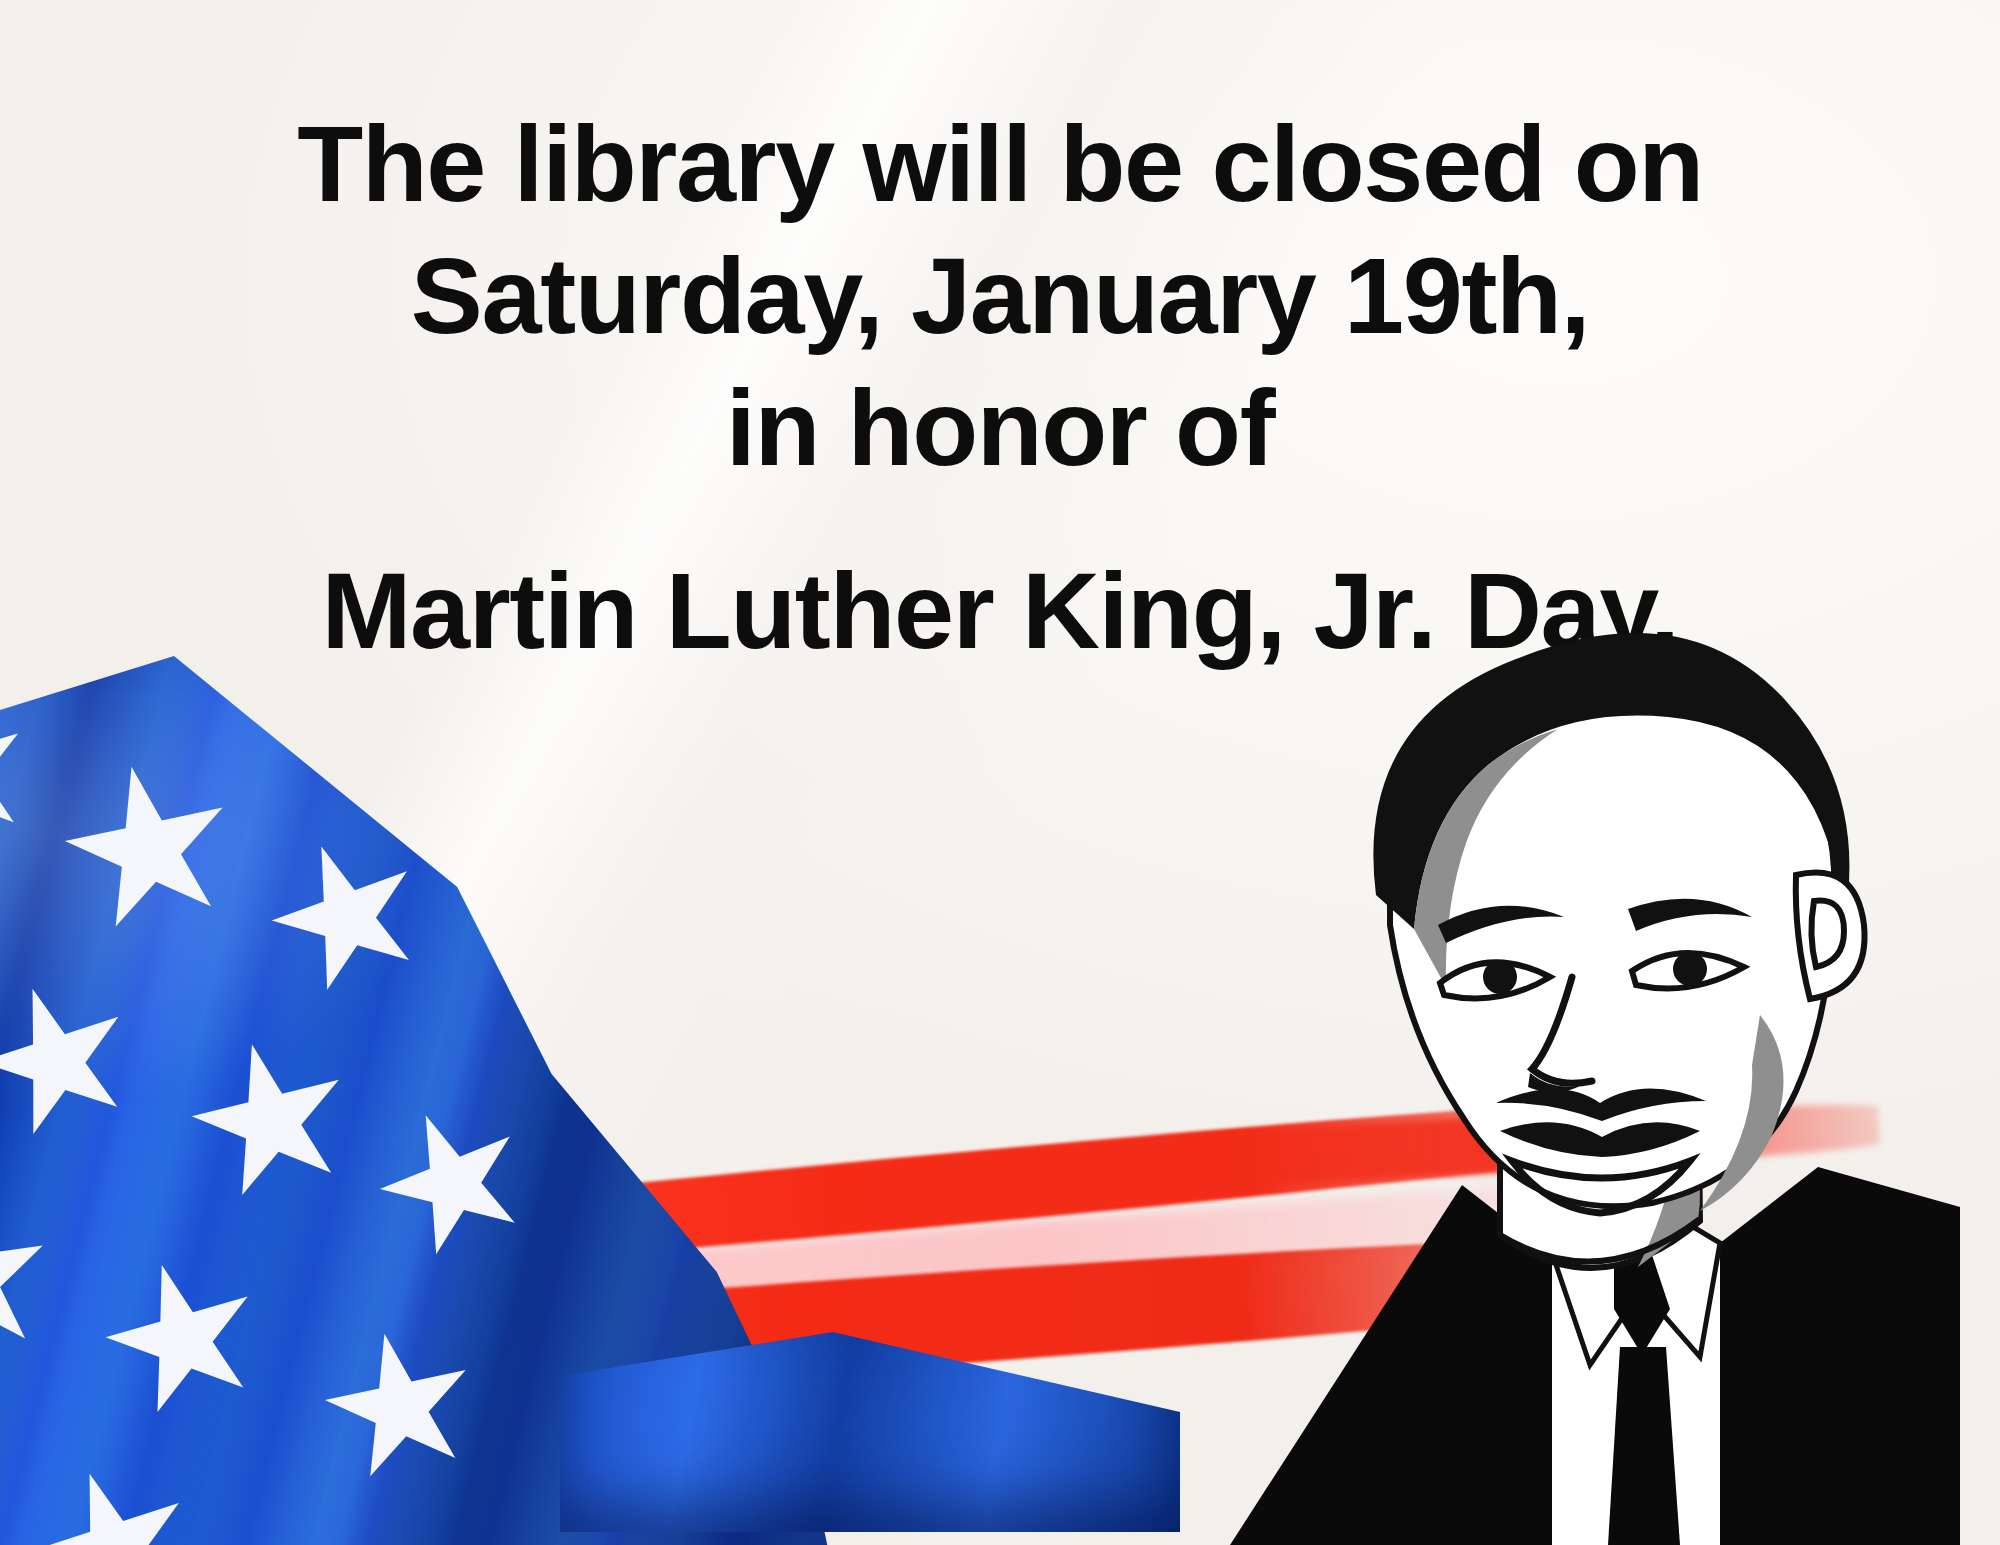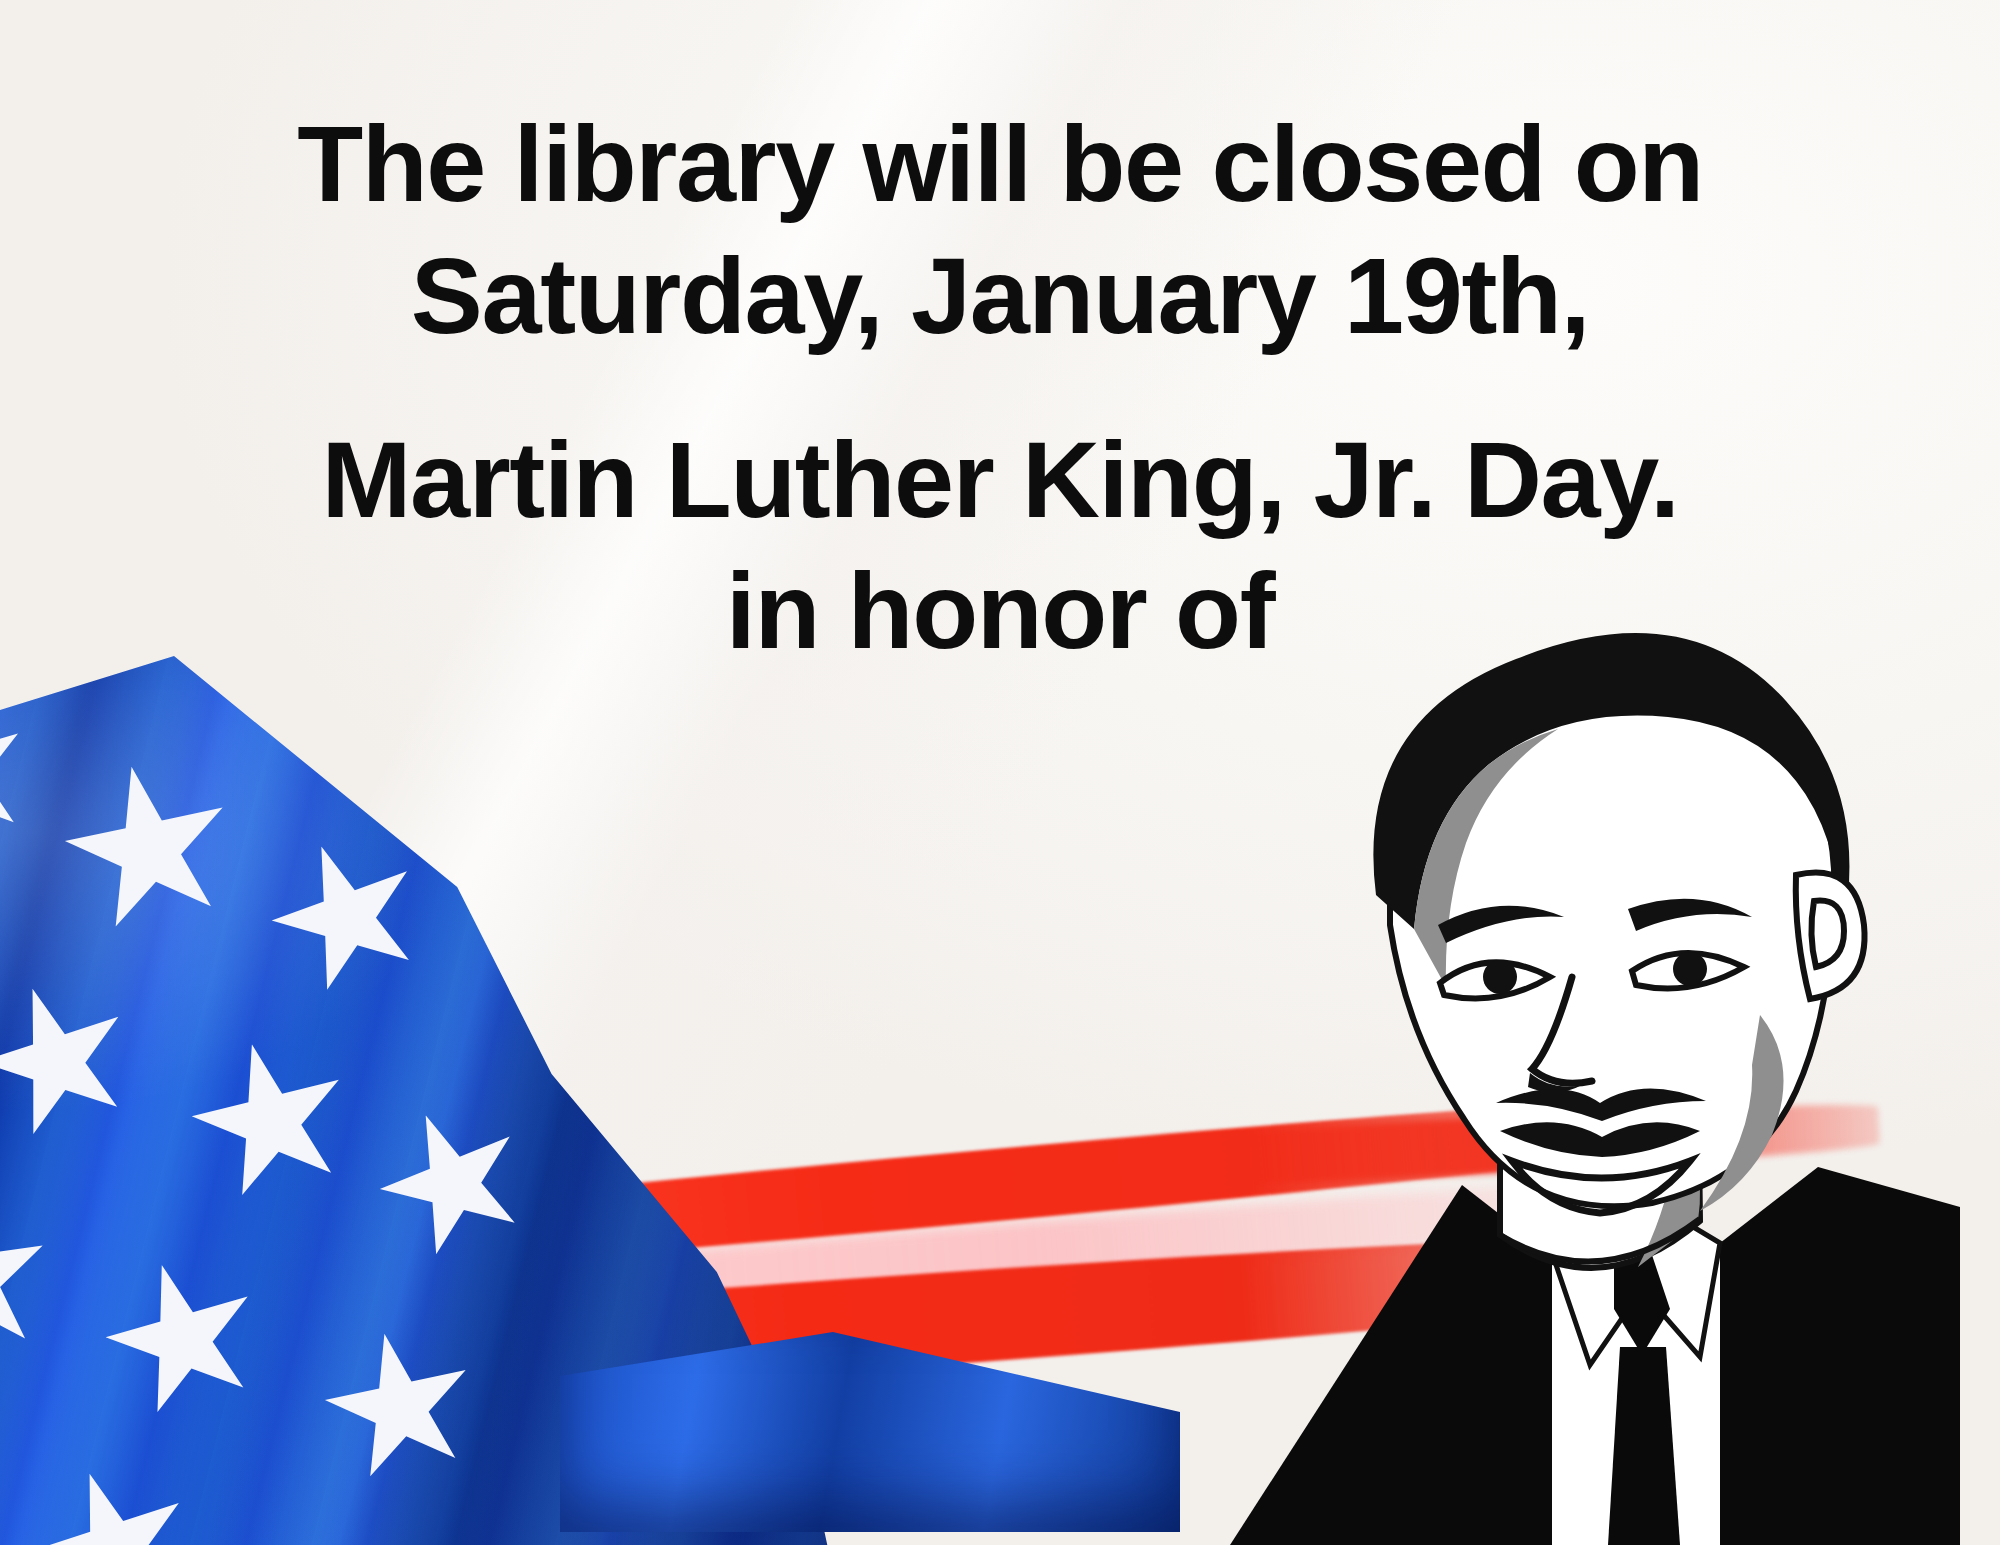--- a/index.html
+++ b/index.html
@@ -223,22 +223,22 @@
     <div class="star" style="left:505px; top:742px; width:150px; height:150px; transform:rotate(-12deg);"></div>
     <div class="star" style="left:215px; top:880px; width:158px; height:158px; transform:rotate(-18deg);"></div>
 
   </div>
 
   <div class="blue-band"></div>
 
   <div class="headline">
     <span class="ln ln-1">The library will be closed on</span>
     <span class="ln ln-2">Saturday, January 19th,</span>
+    <span class="ln ln-3">in honor of</span>
     <span class="ln ln-4">Martin Luther King, Jr. Day.</span>
-    <span class="ln ln-3">in honor of</span>
   </div>
 
   <div class="portrait">
     <svg viewBox="0 0 760 950" xmlns="http://www.w3.org/2000/svg" aria-hidden="true">
 
       <path d="M 30 950 L 262 590 L 352 660 L 352 950 Z" fill="#0a0a0a"></path>
       <path d="M 760 950 L 760 612 L 618 572 L 520 648 L 520 950 Z" fill="#0a0a0a"></path>
 
       <path d="M 352 660 L 430 600 L 520 648 L 520 950 L 352 950 Z" fill="#ffffff"></path>
       <path d="M 352 658 L 432 600 L 438 700 L 390 770 Z" fill="#ffffff" stroke="#111" stroke-width="5"></path>

